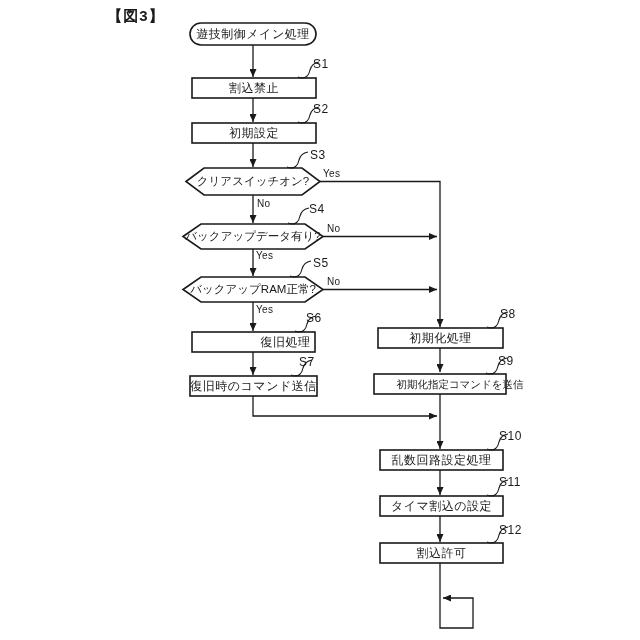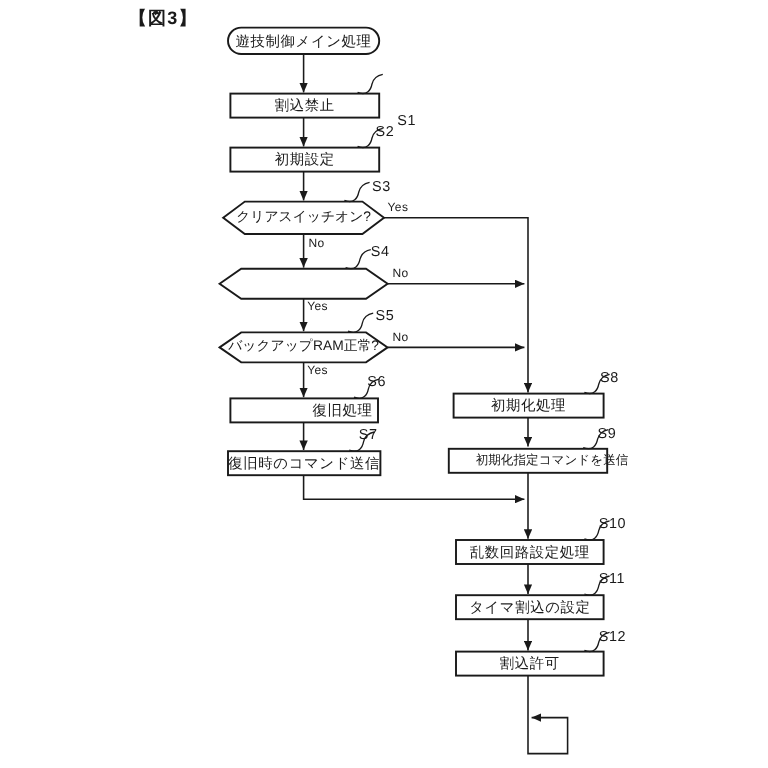--- a/index.html
+++ b/index.html
@@ -83,30 +83,31 @@
     </g>
   </svg>
 
   <div class="txt figure-label" style="left:110px;top:6px;width:52px;height:18px;">【図3】</div>
 
   <div class="txt node-label" style="left:190px;top:23px;width:126px;height:22px;">遊技制御メイン処理</div>
 
   <div class="txt node-label" style="left:192px;top:78px;width:124px;height:20px;">割込禁止</div>
   <div class="txt node-label" style="left:192px;top:123px;width:124px;height:20px;">初期設定</div>
   <div class="txt node-label dec" style="left:186px;top:168px;width:134px;height:27px;">クリアスイッチオン?</div>
+  <div class="txt node-label dec" style="left:183px;top:224px;width:140px;height:25px;">バックアップデータ有り?</div>
   <div class="txt node-label dec" style="left:183px;top:277px;width:140px;height:25px;">バックアップRAM正常?</div>
   <div class="txt node-label" style="left:192px;top:332px;width:123px;height:20px;padding-left:32px;">復旧処理</div>
   <div class="txt node-label" style="left:190px;top:376px;width:127px;height:20px;text-align:center;">復旧時のコマンド送信</div>
   <div class="txt node-label" style="left:378px;top:328px;width:125px;height:20px;">初期化処理</div>
   <div class="txt node-label small" style="left:374px;top:374px;width:132px;height:20px;">初期化指定コマンドを送信</div>
   <div class="txt node-label" style="left:380px;top:450px;width:123px;height:20px;">乱数回路設定処理</div>
   <div class="txt node-label" style="left:380px;top:496px;width:123px;height:20px;">タイマ割込の設定</div>
   <div class="txt node-label" style="left:380px;top:543px;width:123px;height:20px;">割込許可</div>
 
-  <div class="txt step-id" style="left:331px;top:58px;margin-top:36px;">S1</div>
+  <div class="txt step-id" style="left:313px;top:58px;">S1</div>
   <div class="txt step-id" style="left:313px;top:103px;">S2</div>
   <div class="txt step-id" style="left:310px;top:149px;">S3</div>
   <div class="txt step-id" style="left:309px;top:203px;">S4</div>
   <div class="txt step-id" style="left:313px;top:257px;">S5</div>
   <div class="txt step-id" style="left:306px;top:312px;">S6</div>
   <div class="txt step-id" style="left:299px;top:356px;">S7</div>
   <div class="txt step-id" style="left:500px;top:308px;">S8</div>
   <div class="txt step-id" style="left:498px;top:355px;">S9</div>
   <div class="txt step-id" style="left:499px;top:430px;">S10</div>
   <div class="txt step-id" style="left:499px;top:476px;">S11</div>

